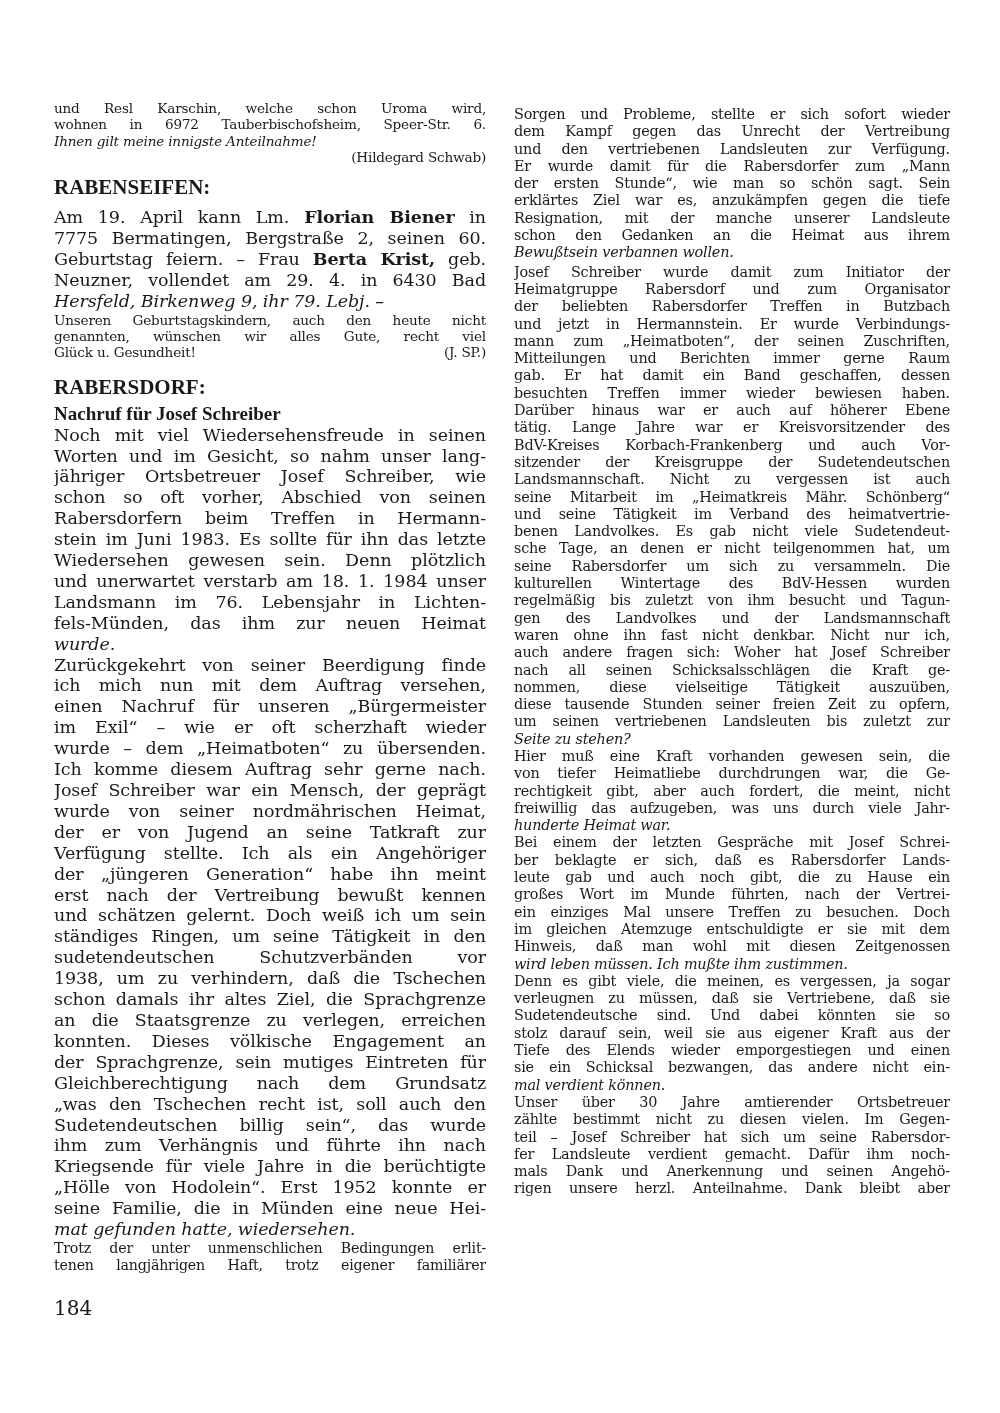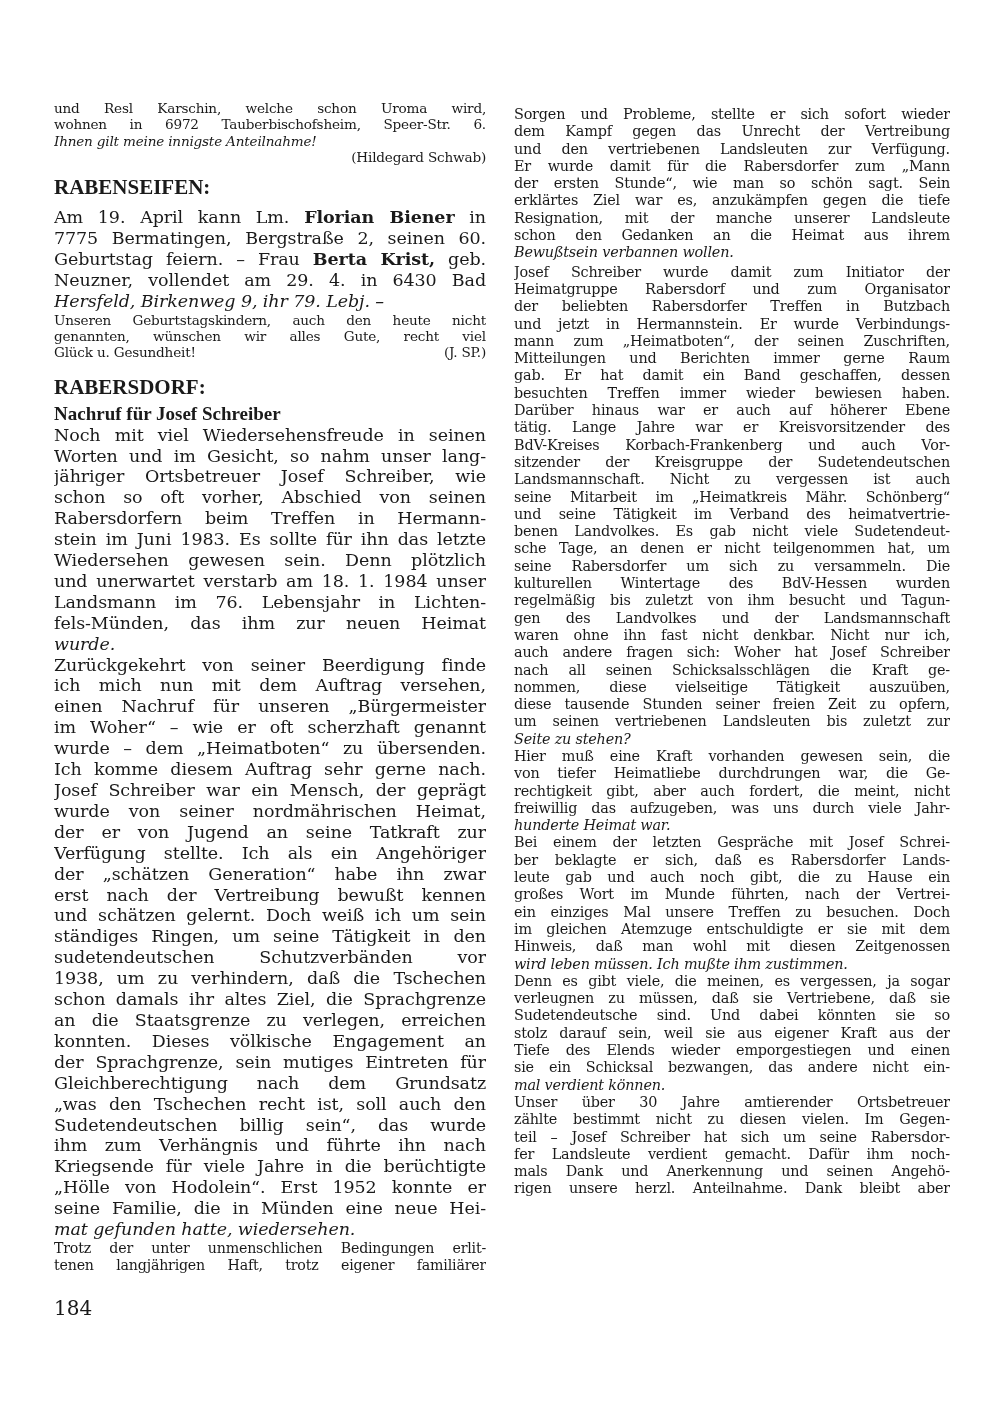--- a/index.html
+++ b/index.html
@@ -86,28 +86,28 @@
         <span class="line">Wiedersehen gewesen sein. Denn plötzlich</span>
         <span class="line">und unerwartet verstarb am 18. 1. 1984 unser</span>
         <span class="line">Landsmann im 76. Lebensjahr in Lichten-</span>
         <span class="line">fels-Münden, das ihm zur neuen Heimat</span>
         <span class="line last">wurde.</span>
       </div>
     <div class="large">
         <span class="line">Zurückgekehrt von seiner Beerdigung finde</span>
         <span class="line">ich mich nun mit dem Auftrag versehen,</span>
         <span class="line">einen Nachruf für unseren „Bürgermeister</span>
-        <span class="line">im Woher“ – wie er oft scherzhaft genannt</span>
+        <span class="line">im Exil“ – wie er oft scherzhaft wieder</span>
         <span class="line">wurde – dem „Heimatboten“ zu übersenden.</span>
         <span class="line">Ich komme diesem Auftrag sehr gerne nach.</span>
         <span class="line">Josef Schreiber war ein Mensch, der geprägt</span>
         <span class="line">wurde von seiner nordmährischen Heimat,</span>
         <span class="line">der er von Jugend an seine Tatkraft zur</span>
         <span class="line">Verfügung stellte. Ich als ein Angehöriger</span>
-        <span class="line">der „schätzen Generation“ habe ihn zwar</span>
+        <span class="line">der „jüngeren Generation“ habe ihn meint</span>
         <span class="line">erst nach der Vertreibung bewußt kennen</span>
         <span class="line">und schätzen gelernt. Doch weiß ich um sein</span>
         <span class="line">ständiges Ringen, um seine Tätigkeit in den</span>
         <span class="line">sudetendeutschen Schutzverbänden vor</span>
         <span class="line">1938, um zu verhindern, daß die Tschechen</span>
         <span class="line">schon damals ihr altes Ziel, die Sprachgrenze</span>
         <span class="line">an die Staatsgrenze zu verlegen, erreichen</span>
         <span class="line">konnten. Dieses völkische Engagement an</span>
         <span class="line">der Sprachgrenze, sein mutiges Eintreten für</span>
         <span class="line">Gleichberechtigung nach dem Grundsatz</span>

